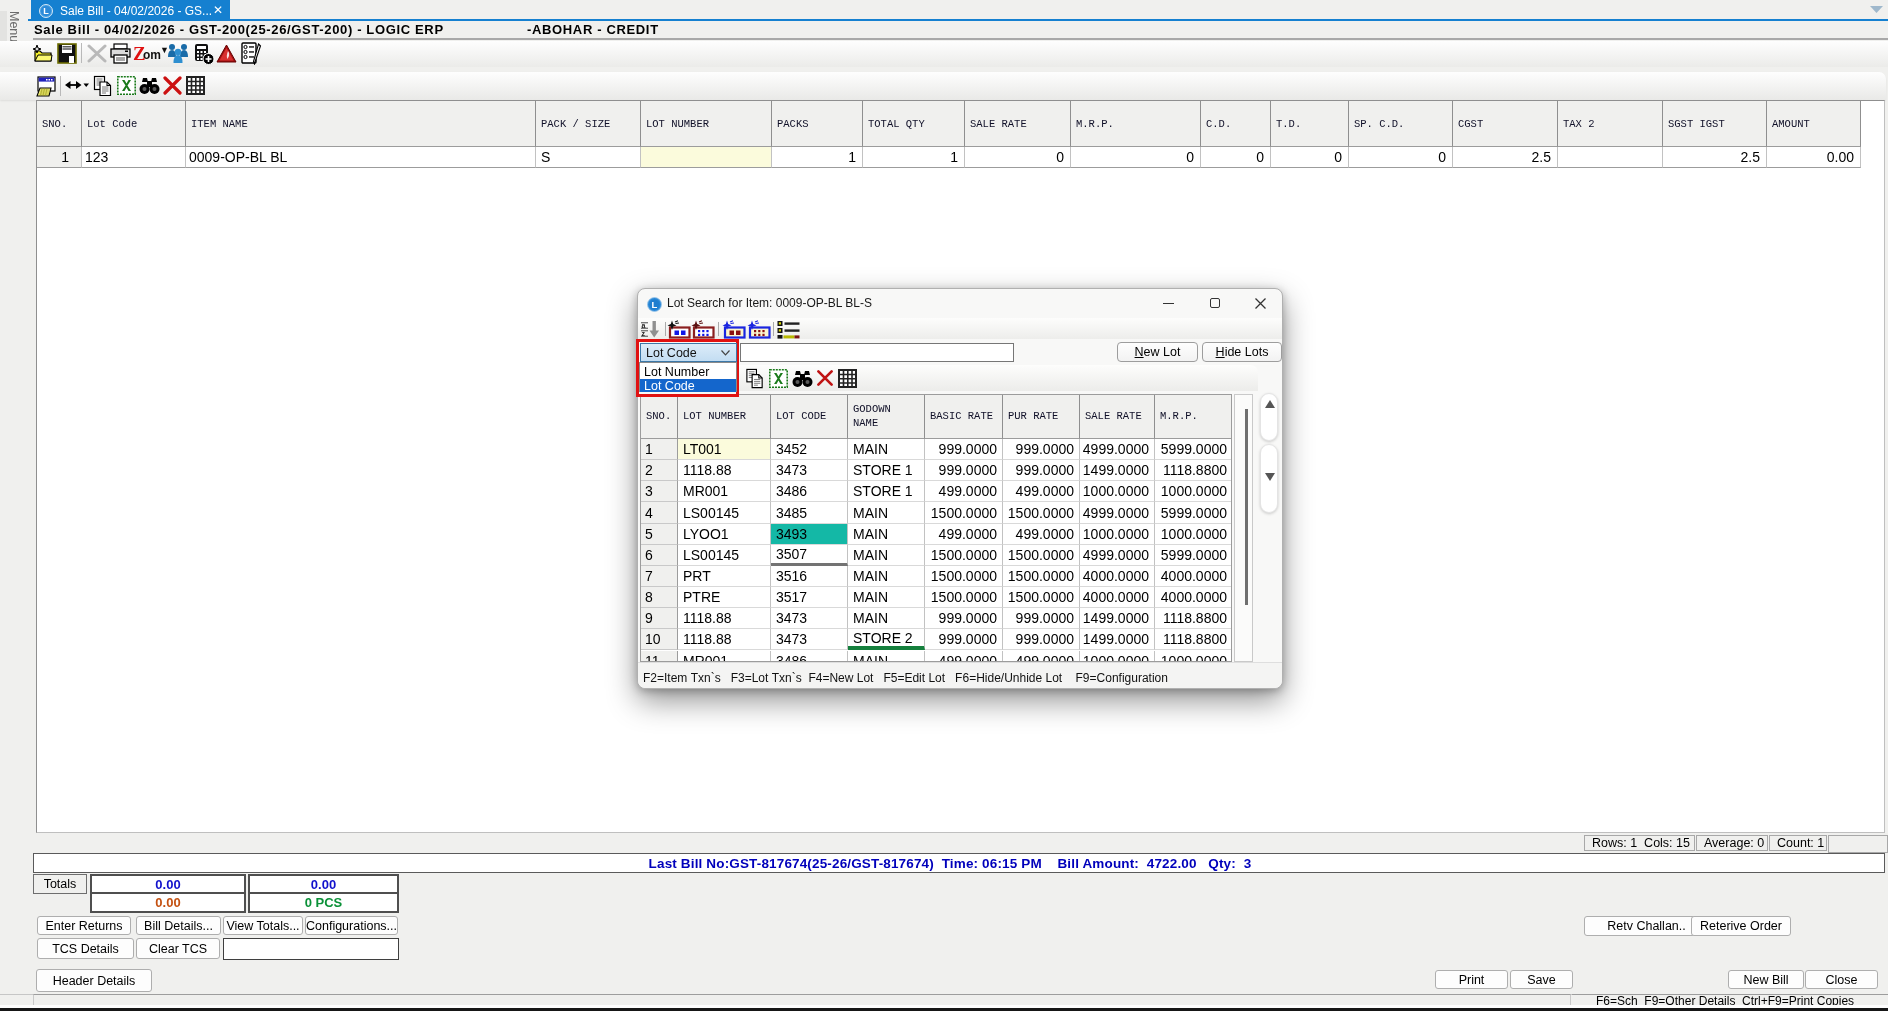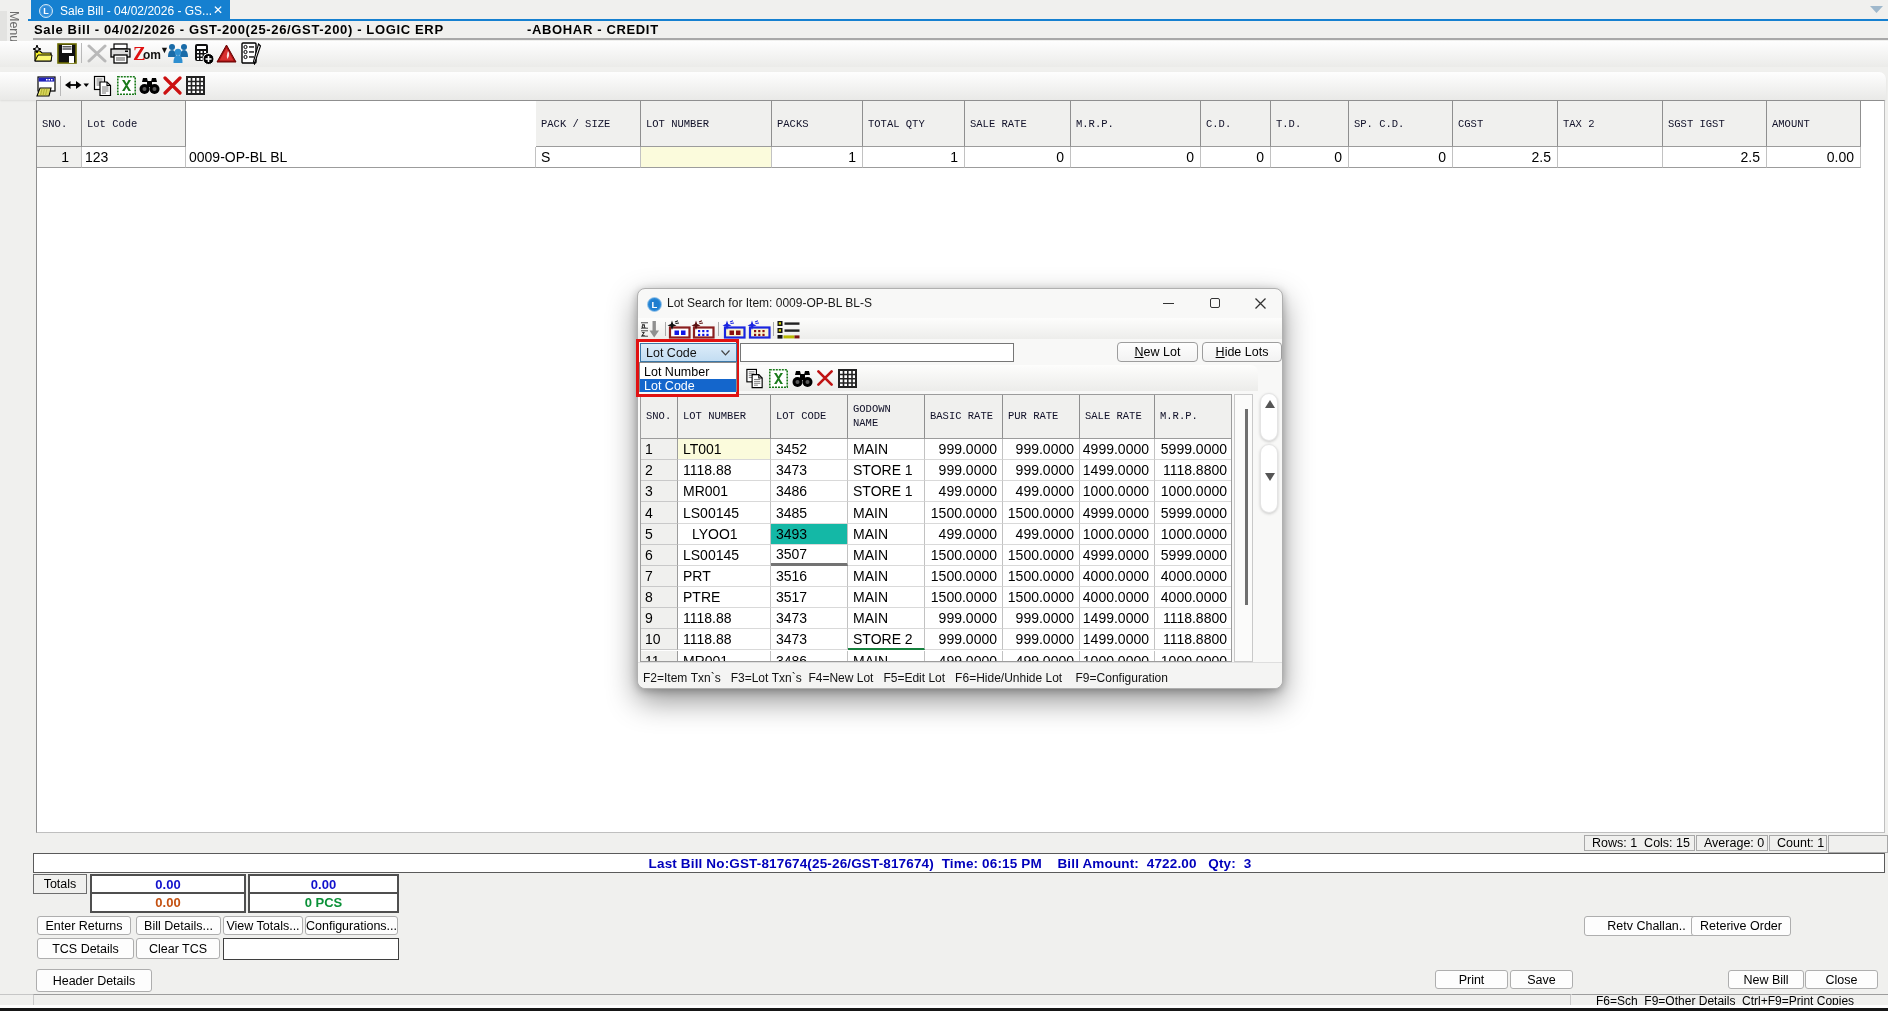--- a/index.html
+++ b/index.html
@@ -188,20 +188,21 @@
     <rect x="1" y="1" width="17" height="17" fill="#fff" stroke="#222" stroke-width="2"></rect>
     <path d="M5.5 1 L5.5 18 M9.8 1 L9.8 18 M14 1 L14 18 M1 5.5 L18 5.5 M1 9.8 L18 9.8 M1 14 L18 14" stroke="#222" stroke-width="1.6"></path>
   </svg>
 </div>
 
 <div class="abs" style="left:36px;top:100px;width:1849px;height:733px;background:#fff;
   border:1px solid #8f8f8f;border-right-color:#bfbfbf;border-bottom-color:#bfbfbf;"></div>
 <div id="maingrid" class="abs" style="left:37px;top:101px;width:1847px;height:731px;">
 <div class="hdrcell" style="left:0px;top:0;width:45px;height:46px;border-bottom:1px solid #9c9c9c;">SNO.</div>
 <div class="hdrcell" style="left:45px;top:0;width:104px;height:46px;border-bottom:1px solid #9c9c9c;">Lot Code</div>
+<div class="hdrcell" style="left:149px;top:0;width:350px;height:46px;border-bottom:1px solid #9c9c9c;">ITEM NAME</div>
 <div class="hdrcell" style="left:499px;top:0;width:105px;height:46px;border-bottom:1px solid #9c9c9c;">PACK / SIZE</div>
 <div class="hdrcell" style="left:604px;top:0;width:131px;height:46px;border-bottom:1px solid #9c9c9c;">LOT NUMBER</div>
 <div class="hdrcell" style="left:735px;top:0;width:91px;height:46px;border-bottom:1px solid #9c9c9c;">PACKS</div>
 <div class="hdrcell" style="left:826px;top:0;width:102px;height:46px;border-bottom:1px solid #9c9c9c;">TOTAL QTY</div>
 <div class="hdrcell" style="left:928px;top:0;width:106px;height:46px;border-bottom:1px solid #9c9c9c;">SALE RATE</div>
 <div class="hdrcell" style="left:1034px;top:0;width:130px;height:46px;border-bottom:1px solid #9c9c9c;">M.R.P.</div>
 <div class="hdrcell" style="left:1164px;top:0;width:70px;height:46px;border-bottom:1px solid #9c9c9c;">C.D.</div>
 <div class="hdrcell" style="left:1234px;top:0;width:78px;height:46px;border-bottom:1px solid #9c9c9c;">T.D.</div>
 <div class="hdrcell" style="left:1312px;top:0;width:104px;height:46px;border-bottom:1px solid #9c9c9c;">SP. C.D.</div>
 <div class="hdrcell" style="left:1416px;top:0;width:105px;height:46px;border-bottom:1px solid #9c9c9c;">CGST</div>
@@ -450,21 +451,21 @@
 <div class="rowcell num" style="left:514px;top:86.3px;width:78px;height:21.15px;border-bottom:1px solid #d9d9d9;padding-right:5px;">1000.0000</div>
 <div class="rowcell" style="left:0px;top:107.45px;width:37px;height:21.15px;background:#f0f0ee;border-bottom:1px solid #c9c9c9;border-right:1px solid #9c9c9c;padding-left:4px;font-size:14px;">4</div>
 <div class="rowcell" style="left:37px;top:107.45px;width:93px;height:21.15px;background:#fff;border-bottom:1px solid #d9d9d9;padding-left:5px;">LS00145</div>
 <div class="rowcell" style="left:130px;top:107.45px;width:77px;height:21.15px;background:#fff;border-bottom:1px solid #d9d9d9;padding-left:5px;">3485</div>
 <div class="rowcell" style="left:207px;top:107.45px;width:77px;height:21.15px;background:#fff;border-bottom:1px solid #d9d9d9;padding-left:5px;">MAIN</div>
 <div class="rowcell num" style="left:284px;top:107.45px;width:78px;height:21.15px;border-bottom:1px solid #d9d9d9;padding-right:5px;">1500.0000</div>
 <div class="rowcell num" style="left:362px;top:107.45px;width:77px;height:21.15px;border-bottom:1px solid #d9d9d9;padding-right:5px;">1500.0000</div>
 <div class="rowcell num" style="left:439px;top:107.45px;width:75px;height:21.15px;border-bottom:1px solid #d9d9d9;padding-right:5px;">4999.0000</div>
 <div class="rowcell num" style="left:514px;top:107.45px;width:78px;height:21.15px;border-bottom:1px solid #d9d9d9;padding-right:5px;">5999.0000</div>
 <div class="rowcell" style="left:0px;top:128.6px;width:37px;height:21.15px;background:#f0f0ee;border-bottom:1px solid #c9c9c9;border-right:1px solid #9c9c9c;padding-left:4px;font-size:14px;">5</div>
-<div class="rowcell" style="left:37px;top:128.6px;width:93px;height:21.15px;background:#fff;border-bottom:1px solid #d9d9d9;padding-left:14px;">LYOO1</div>
+<div class="rowcell" style="left:37px;top:128.6px;width:93px;height:21.15px;background:#fff;border-bottom:1px solid #d9d9d9;padding-left:5px;">LYOO1</div>
 <div class="rowcell" style="left:130px;top:128.6px;width:77px;height:21.15px;background:#14b8a6;border-bottom:1px solid #d9d9d9;padding-left:5px;">3493</div>
 <div class="rowcell" style="left:207px;top:128.6px;width:77px;height:21.15px;background:#fff;border-bottom:1px solid #d9d9d9;padding-left:5px;">MAIN</div>
 <div class="rowcell num" style="left:284px;top:128.6px;width:78px;height:21.15px;border-bottom:1px solid #d9d9d9;padding-right:5px;">499.0000</div>
 <div class="rowcell num" style="left:362px;top:128.6px;width:77px;height:21.15px;border-bottom:1px solid #d9d9d9;padding-right:5px;">499.0000</div>
 <div class="rowcell num" style="left:439px;top:128.6px;width:75px;height:21.15px;border-bottom:1px solid #d9d9d9;padding-right:5px;">1000.0000</div>
 <div class="rowcell num" style="left:514px;top:128.6px;width:78px;height:21.15px;border-bottom:1px solid #d9d9d9;padding-right:5px;">1000.0000</div>
 <div class="rowcell" style="left:0px;top:149.75px;width:37px;height:21.15px;background:#f0f0ee;border-bottom:1px solid #c9c9c9;border-right:1px solid #9c9c9c;padding-left:4px;font-size:14px;">6</div>
 <div class="rowcell" style="left:37px;top:149.75px;width:93px;height:21.15px;background:#fff;border-bottom:1px solid #d9d9d9;padding-left:5px;">LS00145</div>
 <div class="rowcell" style="left:130px;top:149.75px;width:77px;height:21.15px;background:#fff;border-bottom:3px solid #737373;padding-left:5px;">3507</div>
 <div class="rowcell" style="left:207px;top:149.75px;width:77px;height:21.15px;background:#fff;border-bottom:1px solid #d9d9d9;padding-left:5px;">MAIN</div>
@@ -492,21 +493,21 @@
 <div class="rowcell" style="left:37px;top:213.2px;width:93px;height:21.15px;background:#fff;border-bottom:1px solid #d9d9d9;padding-left:5px;">1118.88</div>
 <div class="rowcell" style="left:130px;top:213.2px;width:77px;height:21.15px;background:#fff;border-bottom:1px solid #d9d9d9;padding-left:5px;">3473</div>
 <div class="rowcell" style="left:207px;top:213.2px;width:77px;height:21.15px;background:#fff;border-bottom:1px solid #d9d9d9;padding-left:5px;">MAIN</div>
 <div class="rowcell num" style="left:284px;top:213.2px;width:78px;height:21.15px;border-bottom:1px solid #d9d9d9;padding-right:5px;">999.0000</div>
 <div class="rowcell num" style="left:362px;top:213.2px;width:77px;height:21.15px;border-bottom:1px solid #d9d9d9;padding-right:5px;">999.0000</div>
 <div class="rowcell num" style="left:439px;top:213.2px;width:75px;height:21.15px;border-bottom:1px solid #d9d9d9;padding-right:5px;">1499.0000</div>
 <div class="rowcell num" style="left:514px;top:213.2px;width:78px;height:21.15px;border-bottom:1px solid #d9d9d9;padding-right:5px;">1118.8800</div>
 <div class="rowcell" style="left:0px;top:234.35px;width:37px;height:21.15px;background:#f0f0ee;border-bottom:1px solid #c9c9c9;border-right:1px solid #9c9c9c;padding-left:4px;font-size:14px;">10</div>
 <div class="rowcell" style="left:37px;top:234.35px;width:93px;height:21.15px;background:#fff;border-bottom:1px solid #d9d9d9;padding-left:5px;">1118.88</div>
 <div class="rowcell" style="left:130px;top:234.35px;width:77px;height:21.15px;background:#fff;border-bottom:1px solid #d9d9d9;padding-left:5px;">3473</div>
-<div class="rowcell" style="left:207px;top:234.35px;width:77px;height:21.15px;background:#fff;border-bottom:2px solid #15803d;padding-left:5px;">STORE 2</div>
+<div class="rowcell" style="left:207px;top:234.35px;width:77px;height:21.15px;background:#fff;border-bottom:4px solid #15803d;padding-left:5px;">STORE 2</div>
 <div class="rowcell num" style="left:284px;top:234.35px;width:78px;height:21.15px;border-bottom:1px solid #d9d9d9;padding-right:5px;">999.0000</div>
 <div class="rowcell num" style="left:362px;top:234.35px;width:77px;height:21.15px;border-bottom:1px solid #d9d9d9;padding-right:5px;">999.0000</div>
 <div class="rowcell num" style="left:439px;top:234.35px;width:75px;height:21.15px;border-bottom:1px solid #d9d9d9;padding-right:5px;">1499.0000</div>
 <div class="rowcell num" style="left:514px;top:234.35px;width:78px;height:21.15px;border-bottom:1px solid #d9d9d9;padding-right:5px;">1118.8800</div>
 <div class="rowcell" style="left:0px;top:255.5px;width:37px;height:21.15px;background:#f0f0ee;border-bottom:1px solid #c9c9c9;border-right:1px solid #9c9c9c;padding-left:4px;font-size:14px;">11</div>
 <div class="rowcell" style="left:37px;top:255.5px;width:93px;height:21.15px;background:#fff;border-bottom:1px solid #d9d9d9;padding-left:5px;">MR001</div>
 <div class="rowcell" style="left:130px;top:255.5px;width:77px;height:21.15px;background:#fff;border-bottom:1px solid #d9d9d9;padding-left:5px;">3486</div>
 <div class="rowcell" style="left:207px;top:255.5px;width:77px;height:21.15px;background:#fff;border-bottom:1px solid #d9d9d9;padding-left:5px;">MAIN</div>
 <div class="rowcell num" style="left:284px;top:255.5px;width:78px;height:21.15px;border-bottom:1px solid #d9d9d9;padding-right:5px;">499.0000</div>
 <div class="rowcell num" style="left:362px;top:255.5px;width:77px;height:21.15px;border-bottom:1px solid #d9d9d9;padding-right:5px;">499.0000</div>

